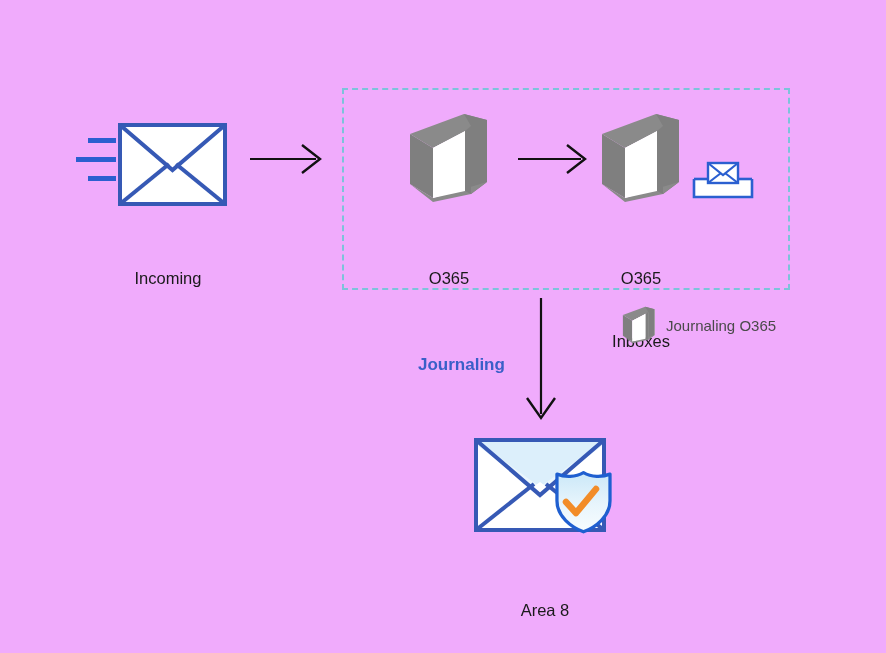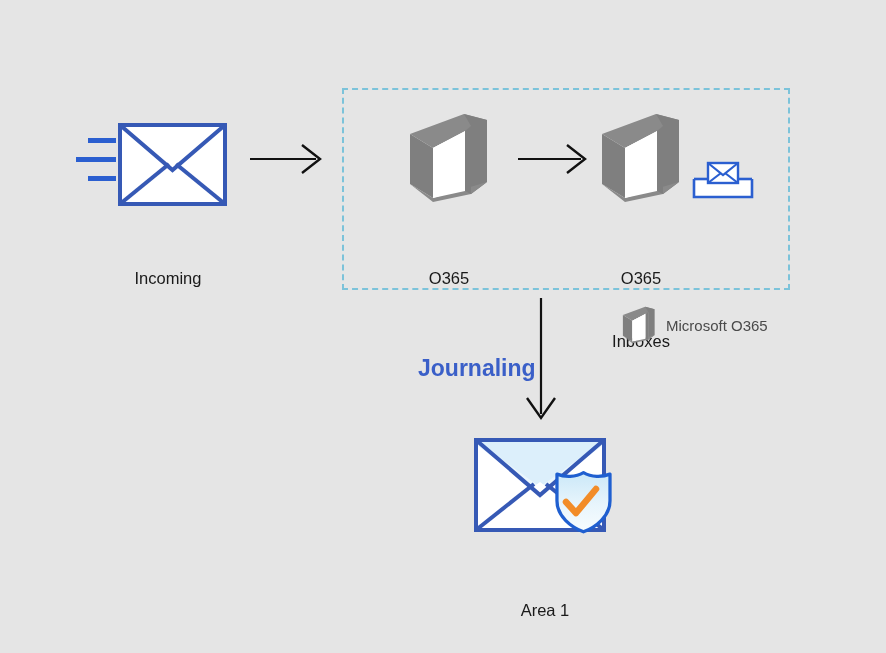--- a/index.html
+++ b/index.html
@@ -7,21 +7,21 @@
     padding: 0;
     background: #ffffff;
   }
   body {
     font-family: "Liberation Sans", sans-serif;
   }
   #canvas {
     position: relative;
     width: 886px;
     height: 653px;
-    background: #e5e5e5;
+    background: #f0abfc;
     overflow: hidden;
   }
   .abs { position: absolute; }
 
   
   .dashed-box {
     left: 342px;
     top: 88px;
     width: 448px;
     height: 202px;
@@ -39,21 +39,21 @@
     white-space: pre;
   }
   .legend-label {
     color: #4a4a4a;
     font-size: 15px;
     font-family: "Liberation Sans", sans-serif;
     white-space: nowrap;
   }
   .journaling-label {
     color: #3A5FC8;
-    font-size: 23px;
+    font-size: 17px;
     font-weight: bold;
     font-family: "Liberation Sans", sans-serif;
     white-space: nowrap;
   }
 
   svg { display: block; overflow: visible; }
 </style>
 </head>
 <body>
 
@@ -147,21 +147,21 @@
   <div class="abs" style="left:622px; top:306px; display:flex; align-items:center; gap:10px;">
     <svg width="34" height="38" viewBox="0 0 82 92">
       <path d="M2 22 L2 72 L25 86 L25 36 Z" fill="#7F7F7F"></path>
       <path d="M2 22 L56 2 L79 8 L25 36 Z" fill="#8A8A8A"></path>
       <path d="M25 36 L79 8 L79 70 L25 86 Z" fill="#ffffff"></path>
       <path d="M56 2 L79 8 L79 70 L63 82 L63 14 Z" fill="#7F7F7F"></path>
       <path d="M2 72 L25 86 L79 70 L63 82 L25 90 Z" fill="#8A8A8A"></path>
       <path d="M25 36 L57 19 L57 79 L25 86 Z" fill="#ffffff"></path>
       <path d="M57 19 L63 14 L63 82 L57 79 Z" fill="#7F7F7F"></path>
     </svg>
-    <span class="legend-label">Microsoft O365</span>
+    <span class="legend-label">Journaling O365</span>
   </div>
 
   <div class="abs" style="left:522px; top:298px;">
     <svg width="40" height="124" viewBox="0 0 40 124">
       <line x1="19" y1="0" x2="19" y2="116" stroke="#111111" stroke-width="2.2"></line>
       <polyline points="5,100 19,120 33,100" fill="none" stroke="#111111" stroke-width="2.4"></polyline>
     </svg>
   </div>
   <div class="abs journaling-label" style="left:418px; top:355px;">Journaling</div>
 
@@ -189,17 +189,17 @@
       <path d="M4 96 L62 50" fill="none" stroke="#3659B5" stroke-width="4"></path>
       <path d="M132 96 L74 50" fill="none" stroke="#3659B5" stroke-width="4"></path>
       <rect x="4" y="6" width="128" height="90" fill="none" stroke="#3659B5" stroke-width="4"></rect>
 
       <path d="M102 40 C112 44 126 44 136 38 C146 44 160 44 170 40 L170 74 C170 94 152 108 136 114 C120 108 102 94 102 74 Z" transform="translate(-18,-2) scale(0.78) translate(30,14)" fill="url(#shieldGrad)" stroke="#1F5FD0" stroke-width="4.2" stroke-linejoin="round"></path>
 
       <path d="M94 68 L104 79 L124 55" fill="none" stroke="#F28C28" stroke-width="6.5" stroke-linecap="round" stroke-linejoin="round"></path>
     </svg>
   </div>
   <div class="abs node-label" style="left:465px; top:558px; width:160px;">
-    <div>Area 1</div>
+    <div>Area 8</div>
     
   </div>
 
 </div>
 
 </body></html>

